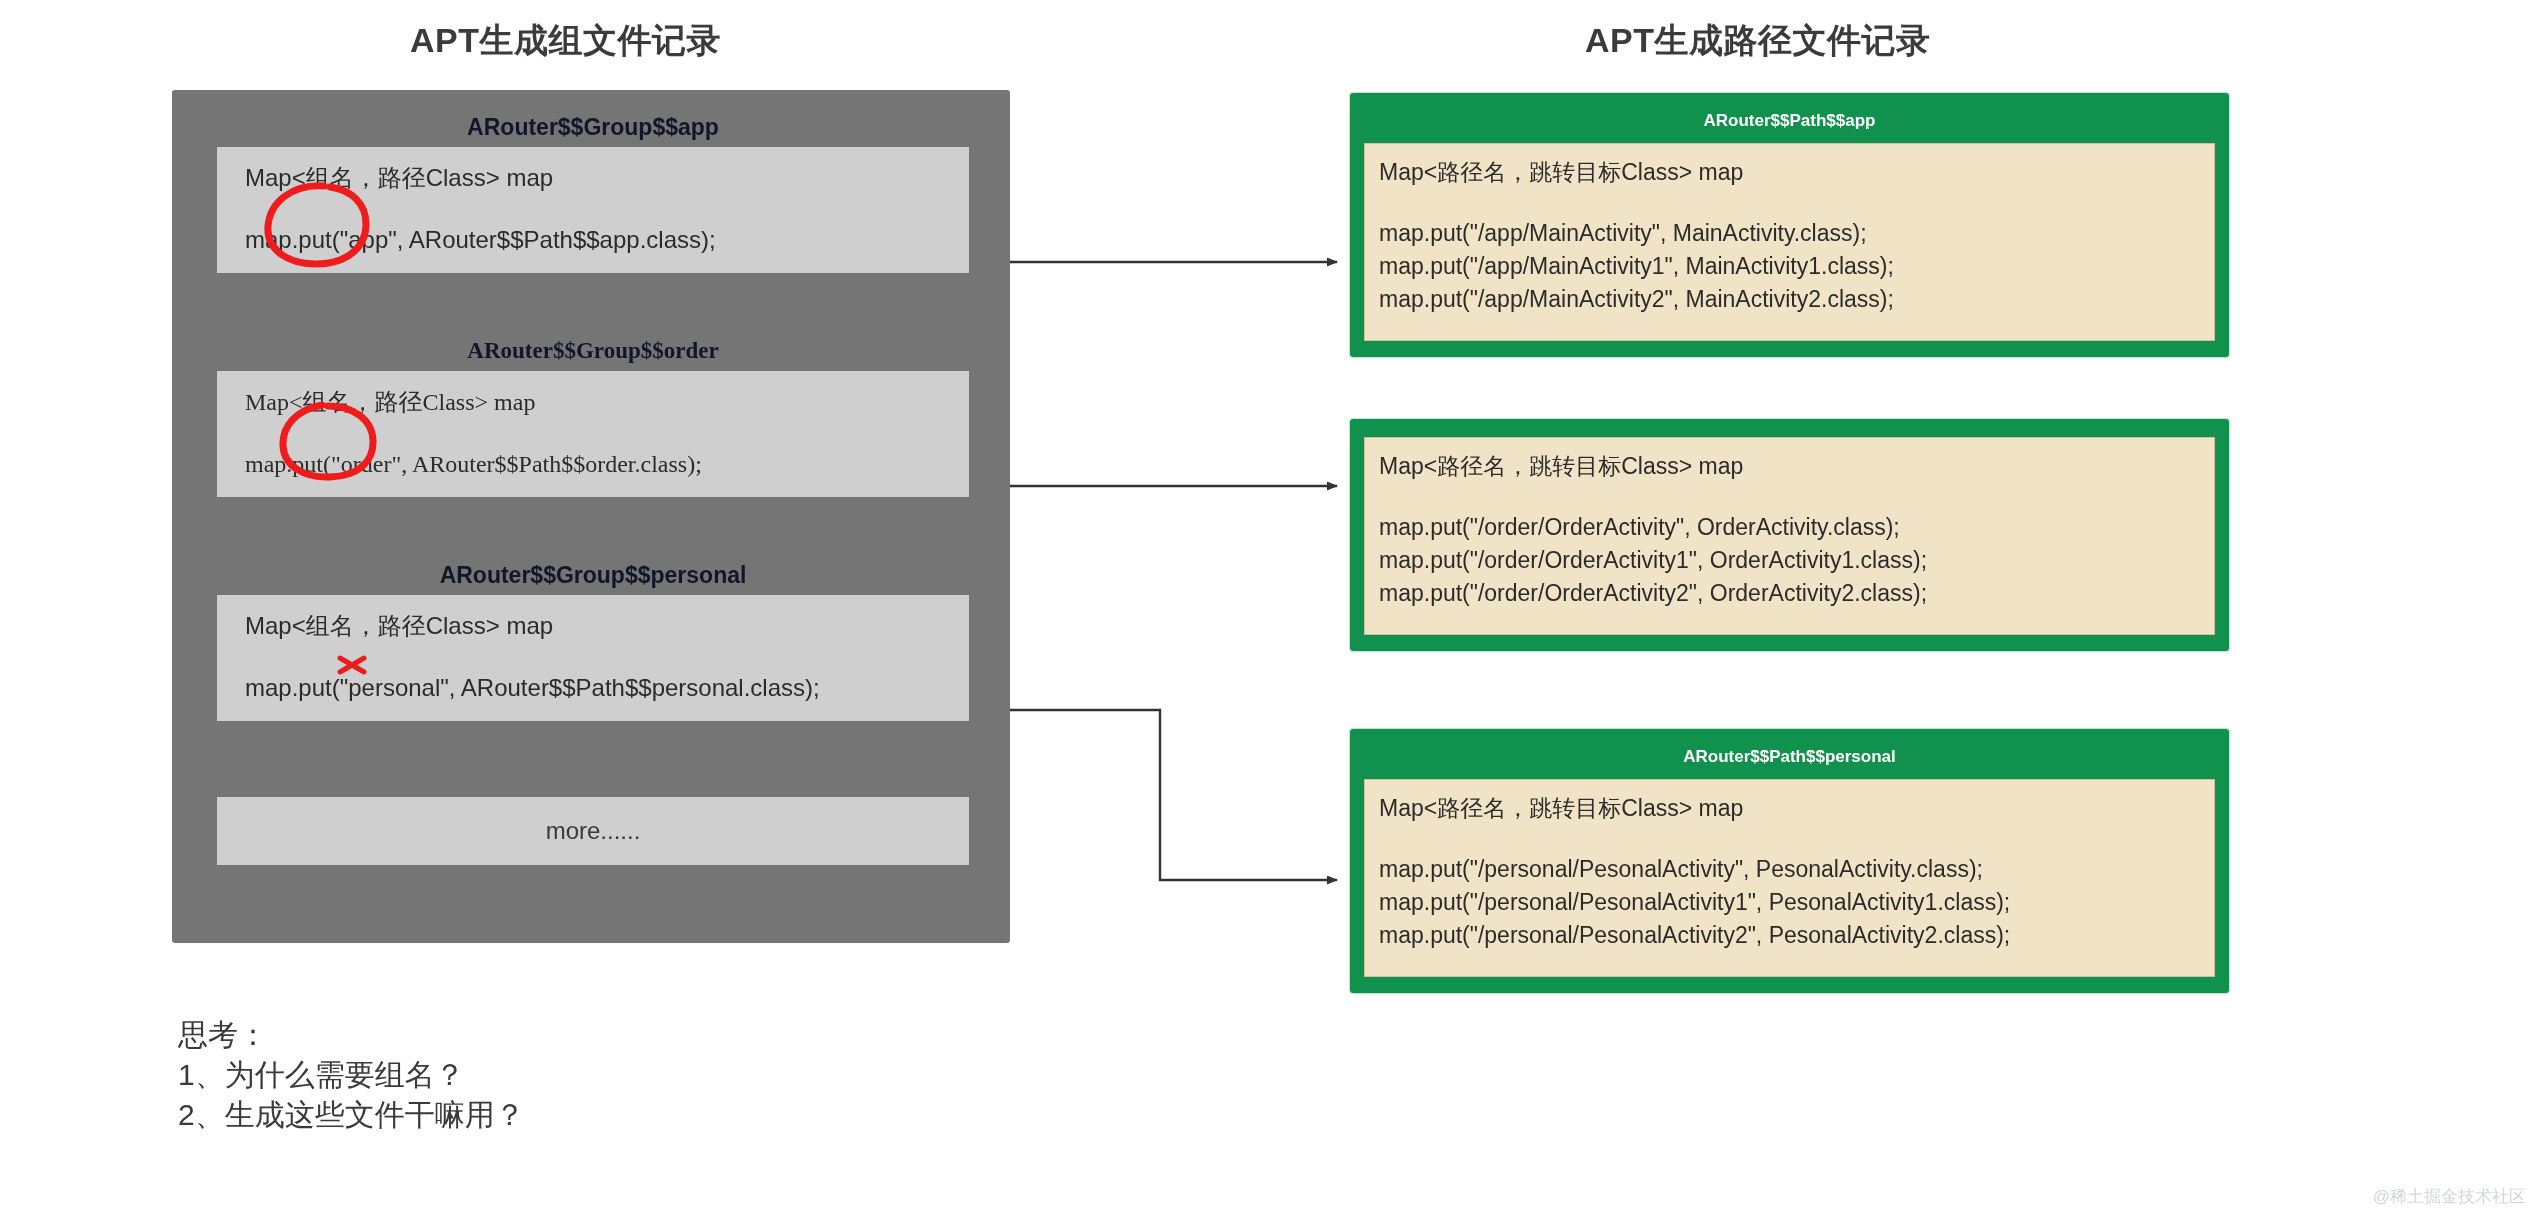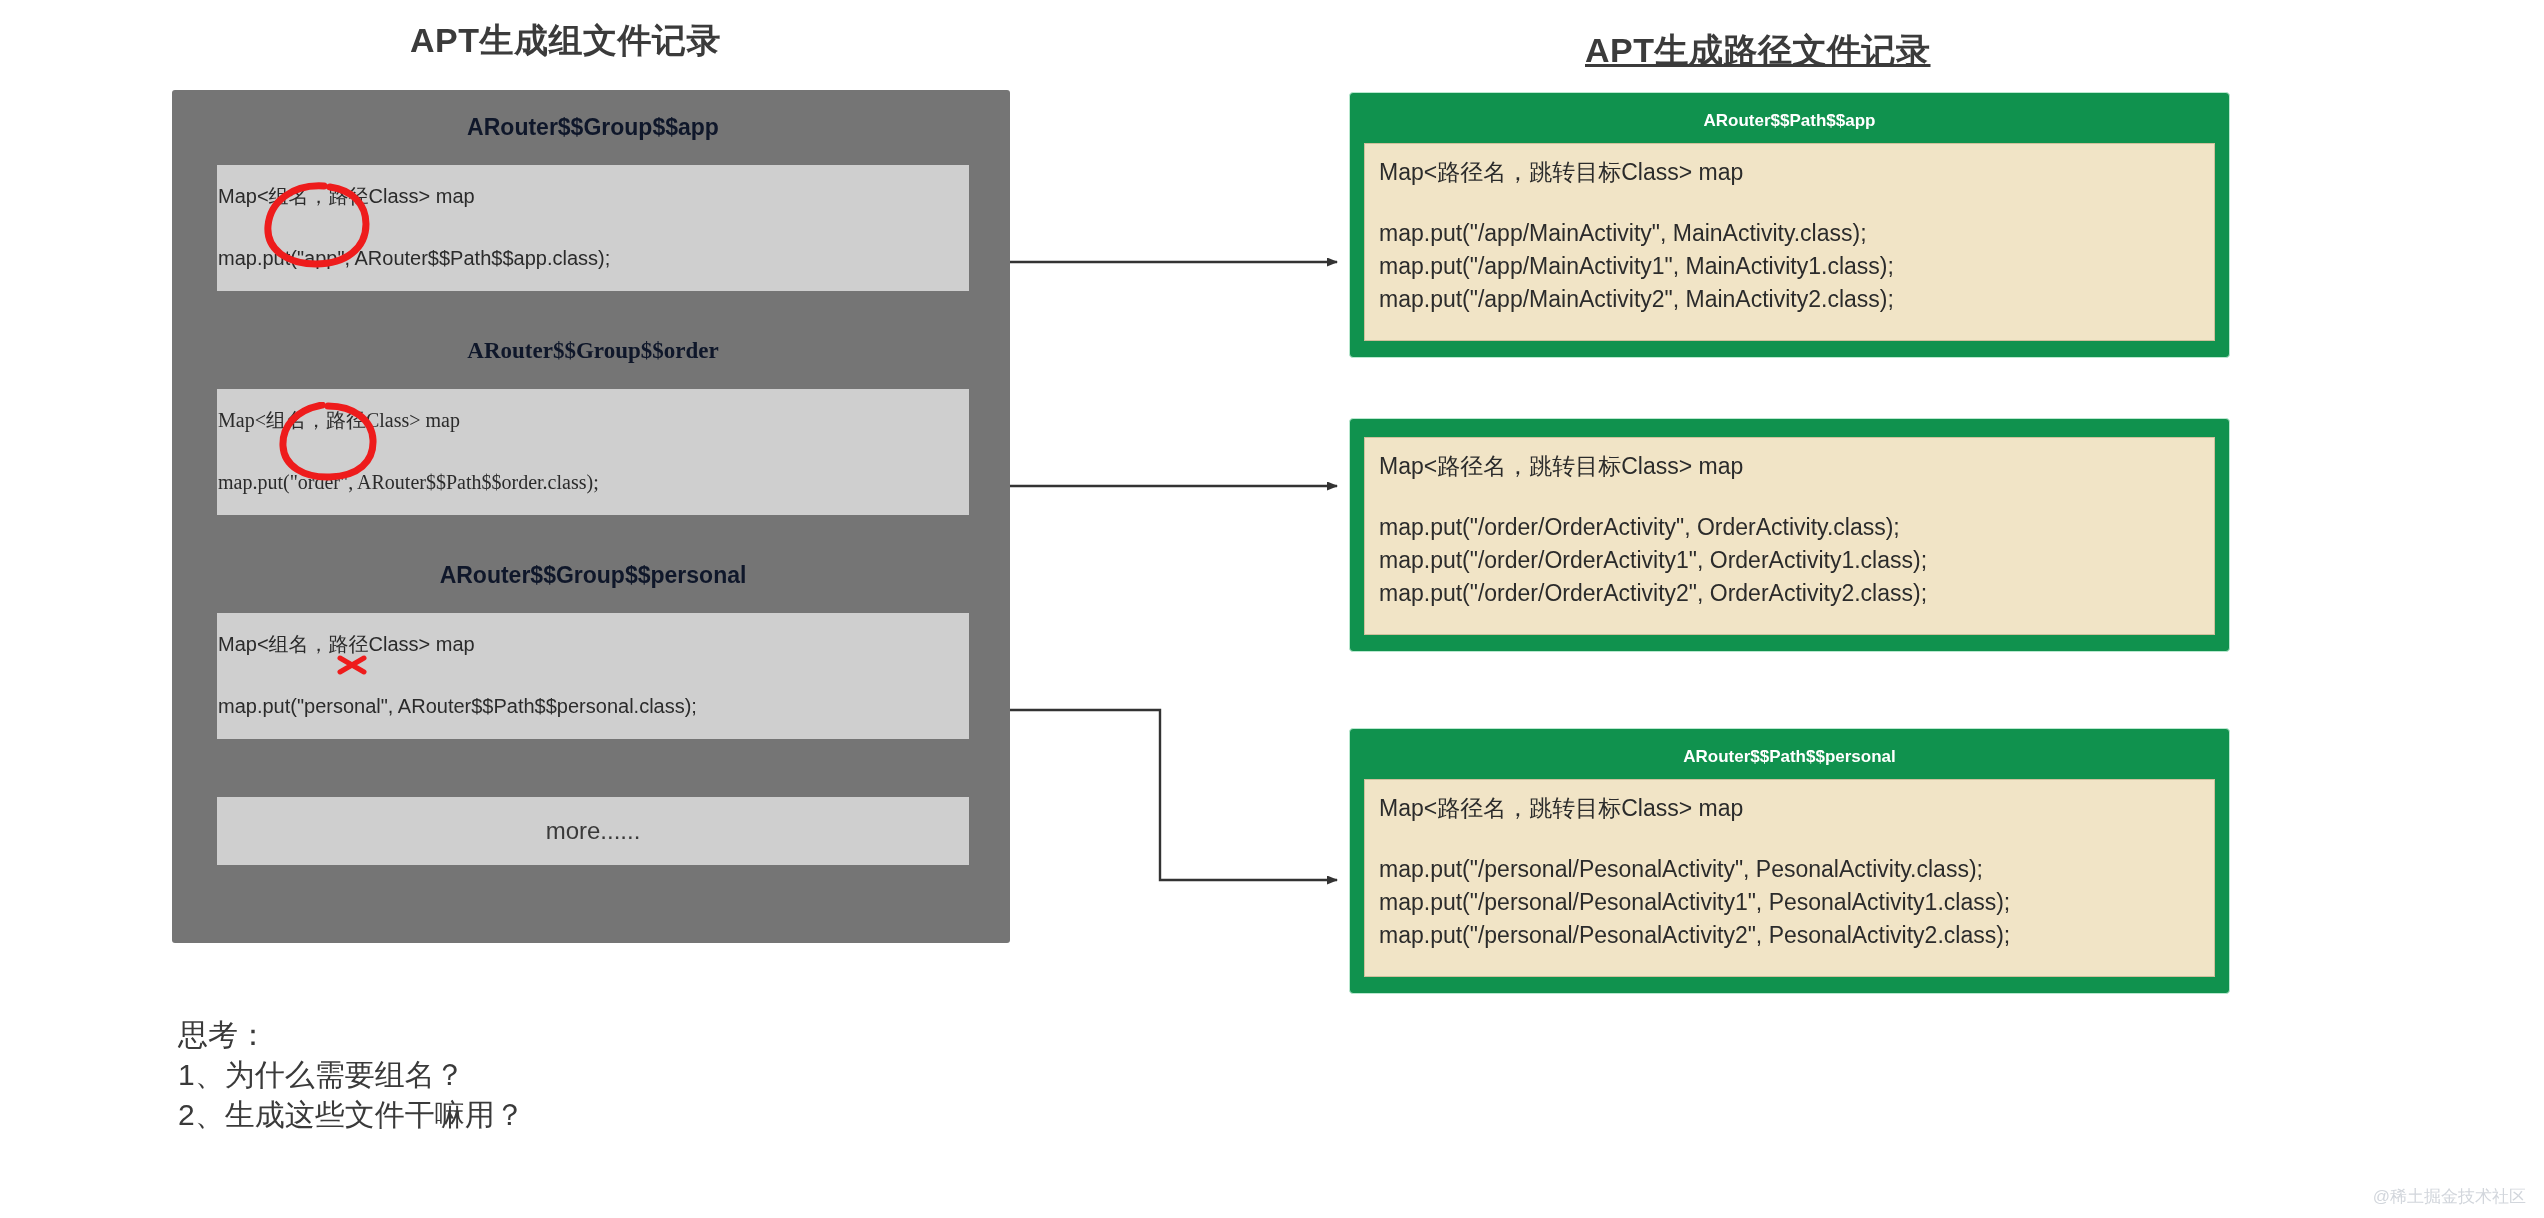--- a/index.html
+++ b/index.html
@@ -20,21 +20,21 @@
   
   .section-title {
     position: absolute;
     font-size: 34px;
     font-weight: bold;
     color: #3b3b3b;
     letter-spacing: 0.5px;
     white-space: nowrap;
   }
   #title-left  { left: 410px; top: 18px; }
-  #title-right { left: 1585px; top: 28px; text-decoration: underline; }
+  #title-right { left: 1585px; top: 18px; }
 
   
   #group-panel {
     position: absolute;
     left: 172px;
     top: 90px;
     width: 838px;
     height: 853px;
     background: #757575;
     border-radius: 3px;
@@ -47,25 +47,25 @@
   }
   .group-title {
     font-size: 23px;
     font-weight: bold;
     color: #0f172a;
     text-align: center;
     line-height: 30px;
     white-space: nowrap;
   }
   .group-body {
-    margin-top: 23px;
+    margin-top: 5px;
     background: #cfcfcf;
-    padding: 16px 14px 18px 1px;
+    padding: 16px 14px 18px 28px;
     color: #2b2b2b;
-    font-size: 20px;
+    font-size: 24px;
     line-height: 30px;
   }
   .group-body .line1 { margin-bottom: 32px; }
   .group-body .line2 { }
 
   #group-app      { top: 22px; }
   #group-order    { top: 246px; font-family: Liberation Serif, serif; }
   #group-personal { top: 470px; }
 
   #more-box {

